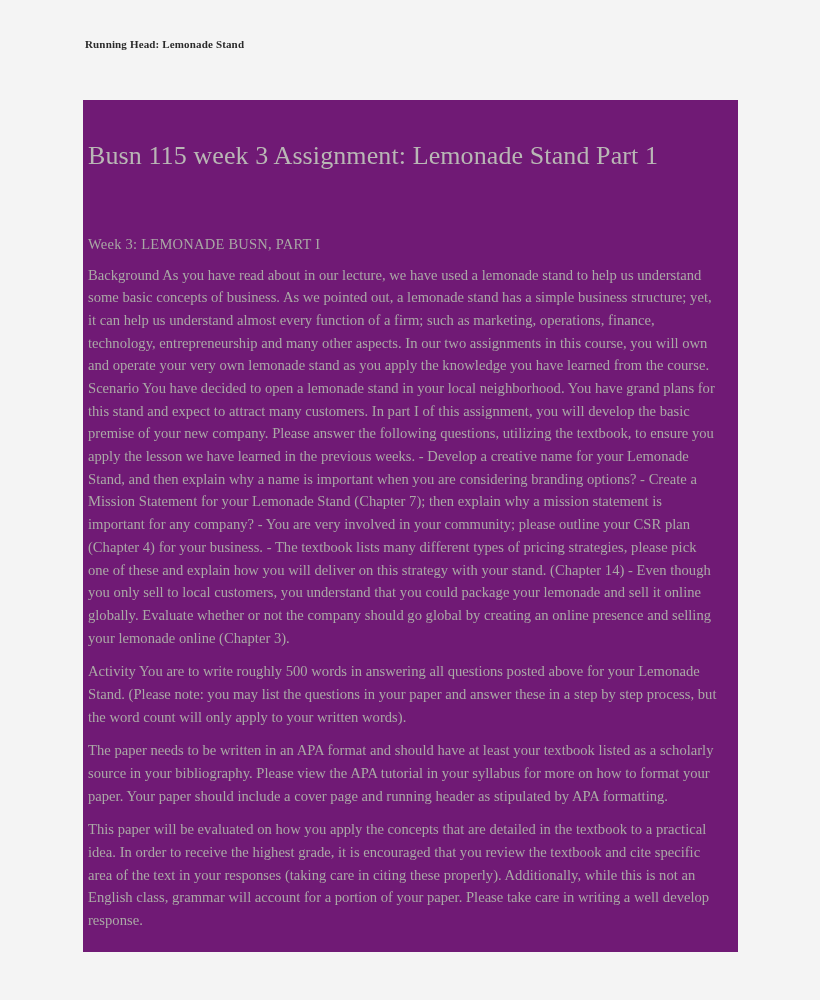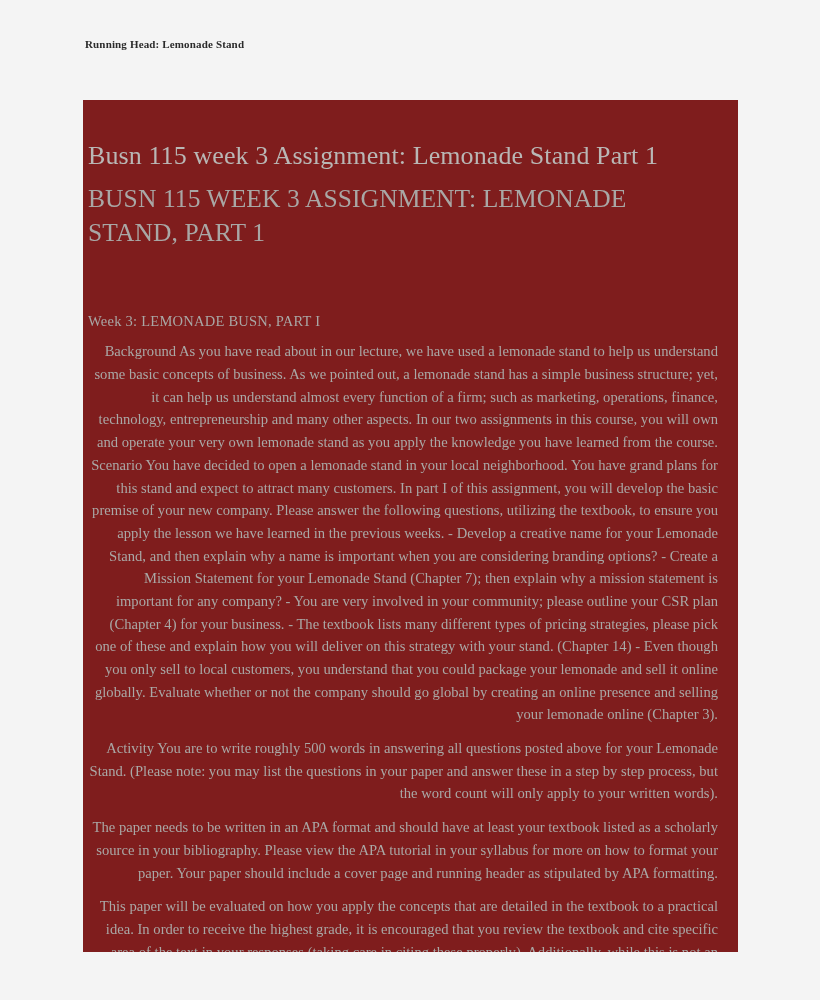--- a/index.html
+++ b/index.html
@@ -26,21 +26,21 @@
     letter-spacing: 0.15px;
     white-space: nowrap;
   }
 
   .page-card {
     position: absolute;
     left: 83px;
     top: 100px;
     width: 655px;
     height: 852px;
-    background: #7f1d1d;
+    background: #701a75;
     box-sizing: border-box;
     padding: 40px 20px 0 3px;
     overflow: hidden;
   }
 
   .doc-title {
     margin: 0;
     padding: 0 0 0 2px;
     font-family: "Liberation Serif", "DejaVu Serif", serif;
     font-size: 26px;
@@ -76,41 +76,40 @@
     line-height: 1.3;
   }
 
   .body-para {
     margin: 11px 0 0 0;
     padding: 0 0 0 2px;
     font-family: "Liberation Serif", "DejaVu Serif", serif;
     font-size: 14.6px;
     line-height: 1.555;
     color: #aaa8a6;
-    text-align: right;
+    text-align: left;
     letter-spacing: 0.01px;
   }
 
   .body-para.first-para {
     margin-top: 10px;
   }
 
   .body-para.tight {
   }
 </style>
 </head>
 <body>
 
 <div class="running-head">Running Head: Lemonade Stand</div>
 
 <div class="page-card">
 
   <h1 class="doc-title">Busn 115 week 3 Assignment: Lemonade Stand Part 1</h1>
 
-  <h2 class="doc-subtitle">BUSN 115 WEEK 3 ASSIGNMENT: LEMONADE STAND, PART 1</h2>
 
   <div class="spacer-gap"></div>
 
   <div class="section-heading">Week 3: LEMONADE BUSN, PART I</div>
 
   <p class="body-para first-para">Background As you have read about in our lecture, we have used a lemonade stand to help us understand some basic concepts of business. As we pointed out, a lemonade stand has a simple business structure; yet, it can help us understand almost every function of a firm; such as marketing, operations, finance, technology, entrepreneurship and many other aspects. In our two assignments in this course, you will own and operate your very own lemonade stand as you apply the knowledge you have learned from the course. Scenario You have decided to open a lemonade stand in your local neighborhood. You have grand plans for this stand and expect to attract many customers. In part I of this assignment, you will develop the basic premise of your new company. Please answer the following questions, utilizing the textbook, to ensure you apply the lesson we have learned in the previous weeks. - Develop a creative name for your Lemonade Stand, and then explain why a name is important when you are considering branding options? - Create a Mission Statement for your Lemonade Stand (Chapter 7); then explain why a mission statement is important for any company? - You are very involved in your community; please outline your CSR plan (Chapter 4) for your business. - The textbook lists many different types of pricing strategies, please pick one of these and explain how you will deliver on this strategy with your stand. (Chapter 14) - Even though you only sell to local customers, you understand that you could package your lemonade and sell it online globally. Evaluate whether or not the company should go global by creating an online presence and selling your lemonade online (Chapter 3).</p>
 
   <p class="body-para tight">Activity You are to write roughly 500 words in answering all questions posted above for your Lemonade Stand. (Please note: you may list the questions in your paper and answer these in a step by step process, but the word count will only apply to your written words).</p>
 
   <p class="body-para tight">The paper needs to be written in an APA format and should have at least your textbook listed as a scholarly source in your bibliography. Please view the APA tutorial in your syllabus for more on how to format your paper. Your paper should include a cover page and running header as stipulated by APA formatting.</p>

